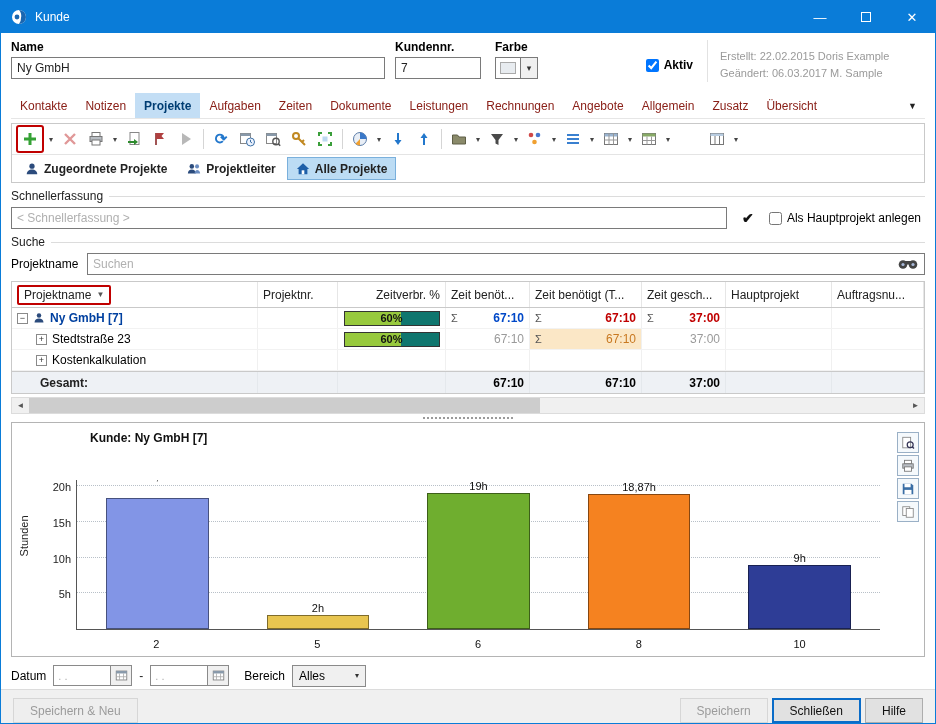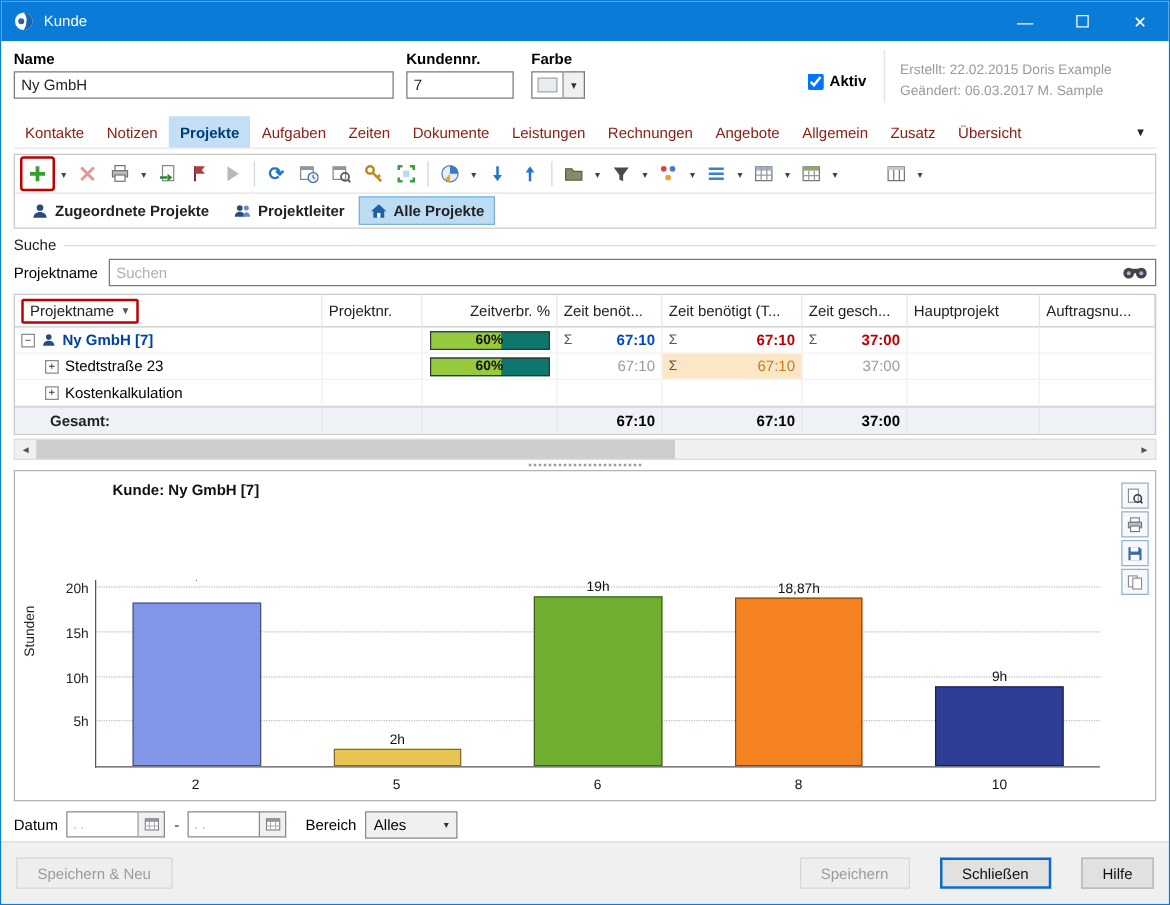--- a/index.html
+++ b/index.html
@@ -12,21 +12,21 @@
   .tb-title{font-size:12px;}
   .win-btns{margin-left:auto;display:flex;height:100%;}
   .win-btn{width:46px;display:flex;align-items:center;justify-content:center;font-size:13px;color:#fff;cursor:default;}
   .maxbox{width:10px;height:10px;border:1px solid #fff;display:inline-block;}
   
   .content{flex:1;display:flex;flex-direction:column;padding:0 10px;background:#fff;min-height:0;}
   .header-row{display:flex;padding-top:7px;height:60px;flex:none;align-items:flex-start;}
   .fld{display:flex;flex-direction:column;gap:3px;}
   .fld label{font-weight:bold;font-size:12px;}
   .txt{height:22px;border:1px solid #7a7a7a;padding:0 5px;font-size:12px;color:#222;background:#fff;}
-  .w-name{width:304px;}
+  .w-name{width:374px;}
   .w-nr{width:86px;margin-left:10px;}
   .fld-farbe{margin-left:14px;}
   .color-ctl{display:flex;}
   .swatch-box{width:26px;height:22px;border:1px solid #7a7a7a;background:#fff;display:flex;align-items:center;justify-content:center;}
   .swatch{width:16px;height:12px;background:#e8ecf0;border:1px solid #aaa;}
   .color-dd{width:17px;height:22px;border:1px solid #7a7a7a;border-left:none;background:#f0f0f0;font-size:9px;display:flex;align-items:center;justify-content:center;color:#333;}
   .aktiv{margin-left:auto;display:flex;align-items:center;gap:5px;font-weight:bold;font-size:12px;padding-top:18px;}
   .meta{width:218px;margin-left:14px;border-left:1px solid #e2e2e2;padding:8px 0 0 12px;color:#9a9a9a;font-size:11px;line-height:17px;}
   
   .tabbar{height:26px;display:flex;align-items:stretch;flex:none;border-bottom:1px solid #e6e6e6;}
@@ -116,21 +116,21 @@
   .datum-row{height:32px;display:flex;align-items:center;gap:7px;flex:none;padding-top:5px;font-size:12px;}
   .datefield{display:flex;}
   .date-input{width:58px;height:21px;border:1px solid #8a8a8a;padding:0 4px;font-size:11px;}
   .cal-btn{width:21px;height:21px;border:1px solid #8a8a8a;border-left:none;background:#f0f0f0;display:flex;align-items:center;justify-content:center;padding:0;}
   .cal-btn svg{width:13px;height:13px;}
   .dash{color:#222;}
   .bereich-lbl{margin-left:8px;}
   .select{width:74px;height:22px;border:1px solid #8a8a8a;background:#f0f0f0;display:flex;align-items:center;justify-content:space-between;padding:0 6px;font-size:12px;}
   .select .dd{font-size:8px;color:#333;}
   
-  .btn-strip{height:50px;background:#f0f0f0;border-top:1px solid #dcdcdc;display:flex;align-items:center;padding:0 12px;gap:24px;flex:none;}
+  .btn-strip{height:34px;background:#f0f0f0;border-top:1px solid #dcdcdc;display:flex;align-items:flex-end;padding:0 12px;gap:4px;flex:none;}
   .btn{height:25px;padding:0 16px;font-size:12px;background:#e1e1e1;border:1px solid #adadad;color:#111;}
   .btn.disabled{color:#9b9b9b;background:#eeeeee;border-color:#d6d6d6;}
   .btn.primary{border:2px solid #0a6cc8;}
   .spacer{flex:1;}
 </style>
 </head>
 <body>
 
 <div class="window">
 
@@ -375,20 +375,34 @@
         <button class="vbtn active">
           <svg viewBox="0 0 16 16">
               <path d="M8 1.5L15 8h-2v6H3V8H1z" fill="#1e5fa8"></path>
               <rect x="6.5" y="9.5" width="3" height="4.5" fill="#fff"></rect>
             </svg>
           <span>Alle Projekte</span>
         </button>
       </div>
     </div>
 
+    <div class="groupbox">
+      <div class="gb-legend">
+        <span>Schnellerfassung</span>
+        <span class="line"></span>
+      </div>
+      <div class="gb-row">
+        <input class="txt quick-input" placeholder="&lt; Schnellerfassung &gt;" style="">
+        <button class="confirm-btn"><span>✔</span></button>
+        <label class="cb">
+          <input type="checkbox" style="">
+          <span>Als Hauptprojekt anlegen</span>
+        </label>
+      </div>
+    </div>
 
     <div class="groupbox">
       <div class="gb-legend">
         <span>Suche</span>
         <span class="line"></span>
       </div>
       <div class="gb-row">
         <span class="search-lbl">Projektname</span>
         <span class="search-wrap">
           <input class="txt search-input" placeholder="Suchen" style="">

